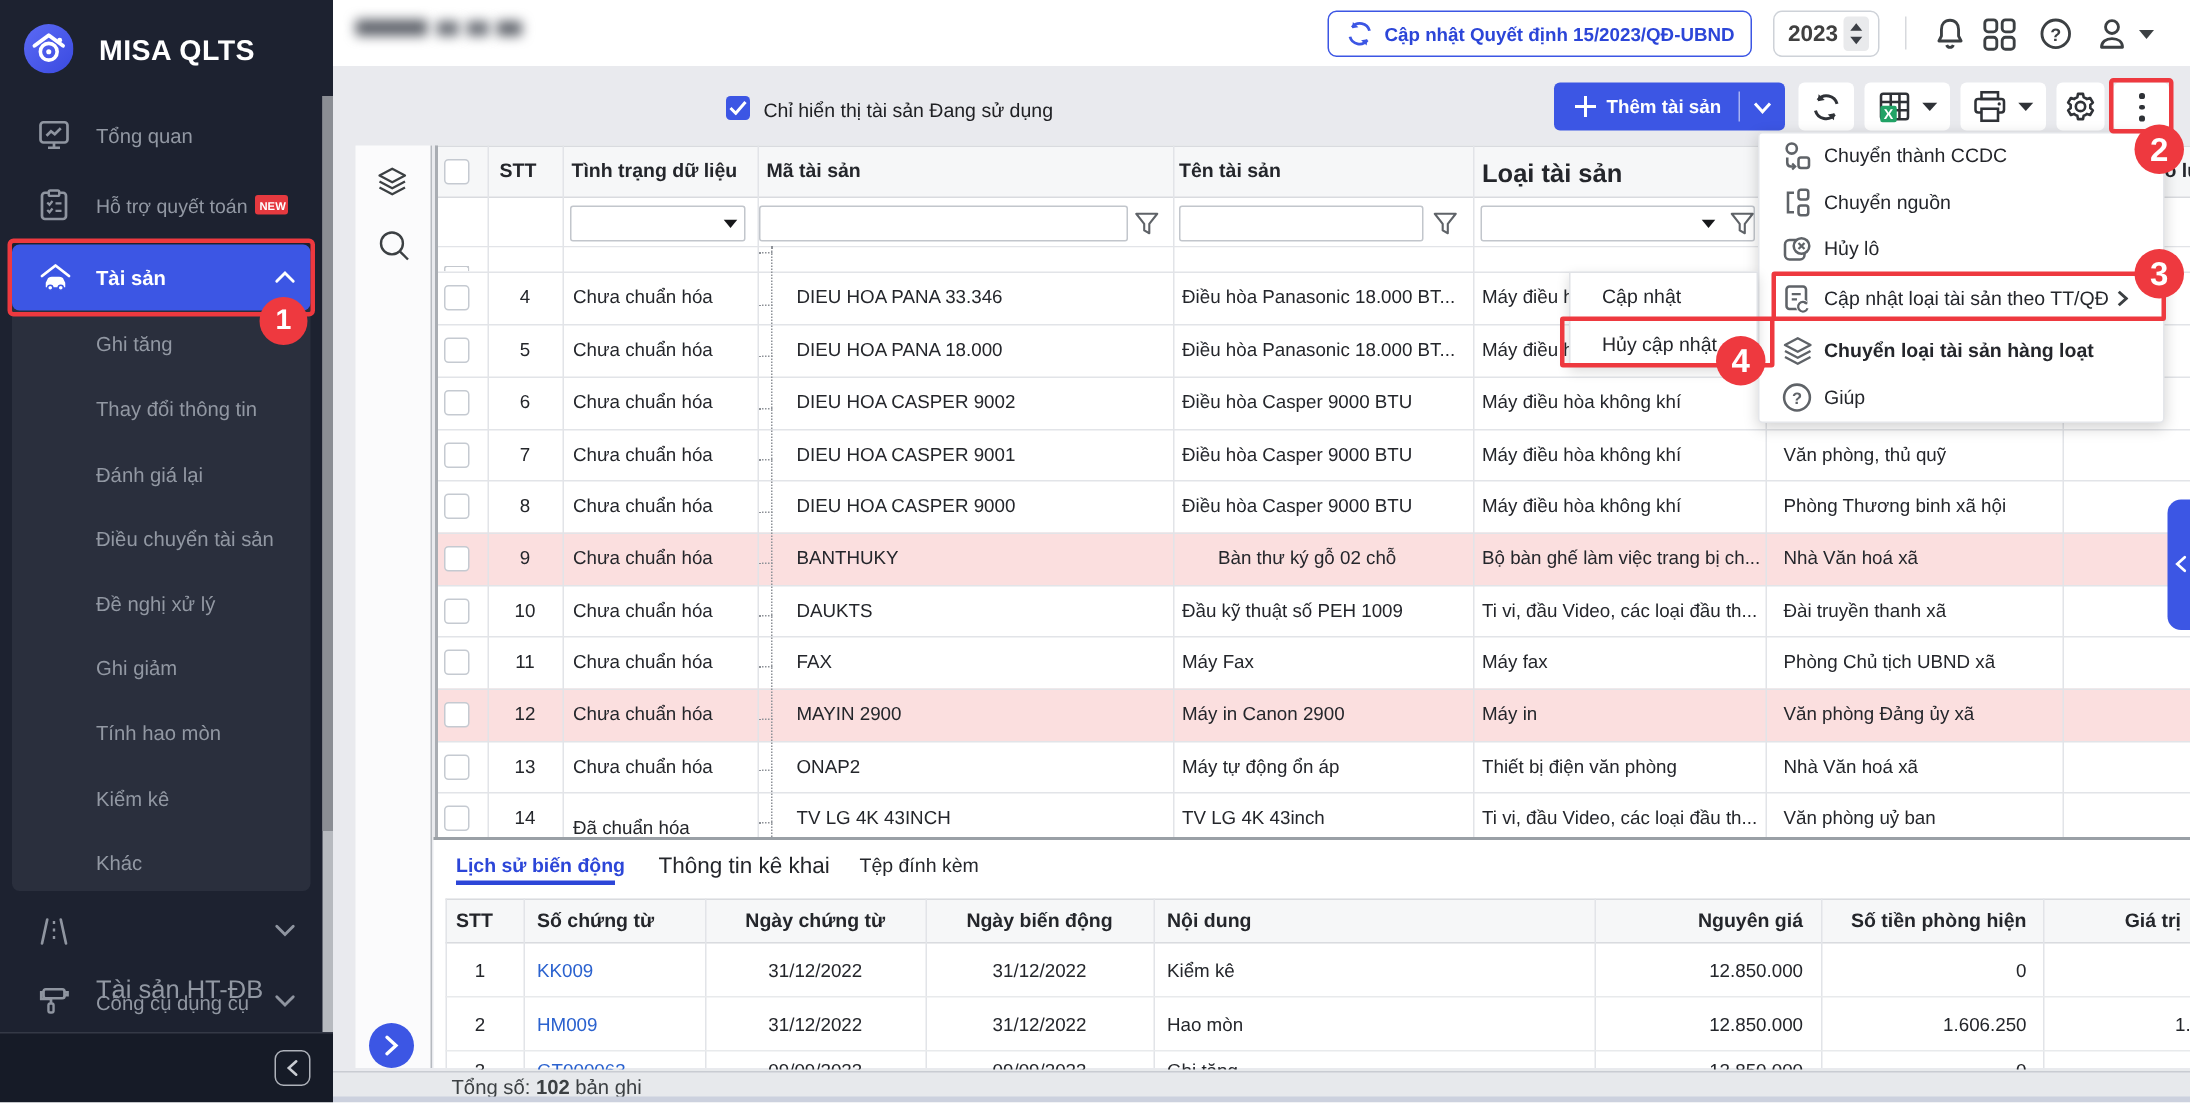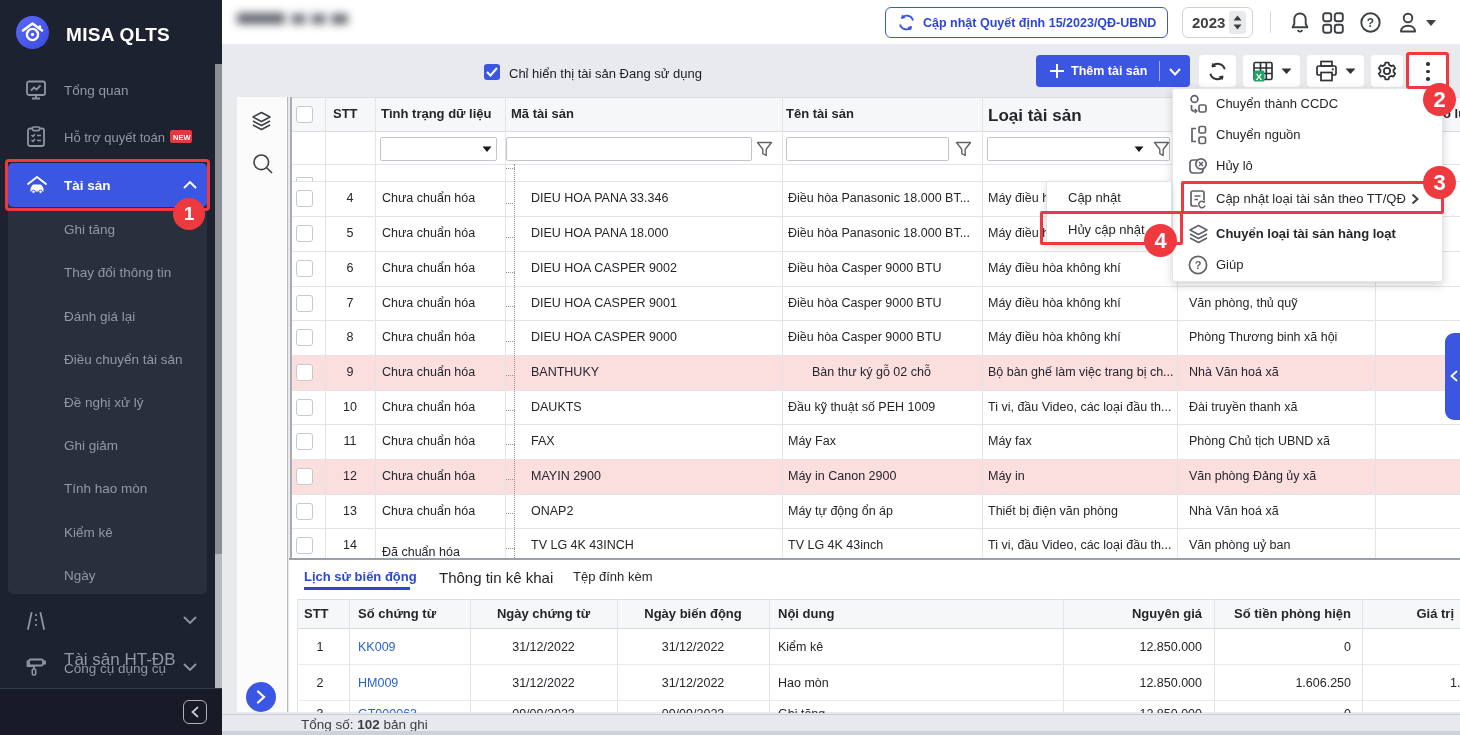--- a/index.html
+++ b/index.html
@@ -400,21 +400,21 @@
     </svg>
 
   <div class="txt" style="left:64px;top:222px;font-size:13.5px;color:#9298a3;">Ghi tăng</div>
   <div class="txt" style="left:64px;top:265px;font-size:13.5px;color:#9298a3;">Thay đổi thông tin</div>
   <div class="txt" style="left:64px;top:309px;font-size:13.5px;color:#9298a3;">Đánh giá lại</div>
   <div class="txt" style="left:64px;top:352px;font-size:13.5px;color:#9298a3;">Điều chuyển tài sản</div>
   <div class="txt" style="left:64px;top:395px;font-size:13.5px;color:#9298a3;">Đề nghị xử lý</div>
   <div class="txt" style="left:64px;top:438px;font-size:13.5px;color:#9298a3;">Ghi giảm</div>
   <div class="txt" style="left:64px;top:481px;font-size:13.5px;color:#9298a3;">Tính hao mòn</div>
   <div class="txt" style="left:64px;top:525px;font-size:13.5px;color:#9298a3;">Kiểm kê</div>
-  <div class="txt" style="left:64px;top:568px;font-size:13.5px;color:#9298a3;">Ngày</div>
+  <div class="txt" style="left:64px;top:568px;font-size:13.5px;color:#9298a3;">Khác</div>
 
   <svg class="abs" style="left:25px;top:610px;" width="22" height="22" viewBox="0 0 22 22">
     <path d="M6.5 3 L3 19 M15.5 3 L19 19" fill="none" stroke="#8f95a0" stroke-width="1.8" stroke-linecap="round"></path>
     <path d="M11 4 L11 6 M11 9 L11 11 M11 14 L11 16" stroke="#8f95a0" stroke-width="1.6"></path>
   </svg>
   <div class="txt" style="left:64px;top:614px;font-size:17px;color:#9298a3;margin-top:36px;">Tài sản HT-ĐB</div>
   <svg class="abs" style="left:183px;top:616px;" width="14" height="9" viewBox="0 0 14 9">
       <path d="M1.5 1.5 L7 7 L12.5 1.5" fill="none" stroke="#8f95a0" stroke-width="1.9" stroke-linecap="round"></path>
     </svg>
 

